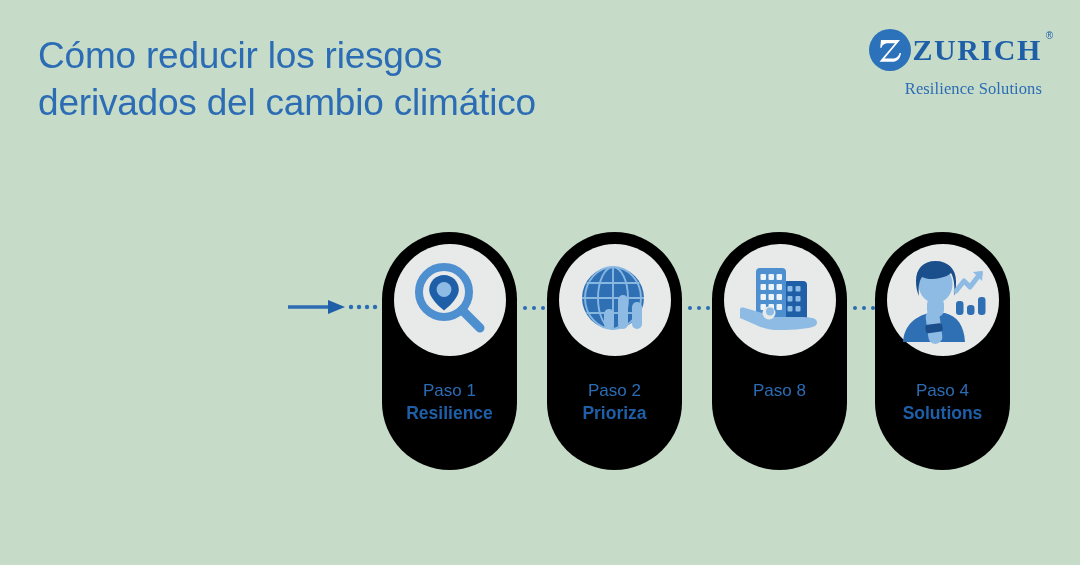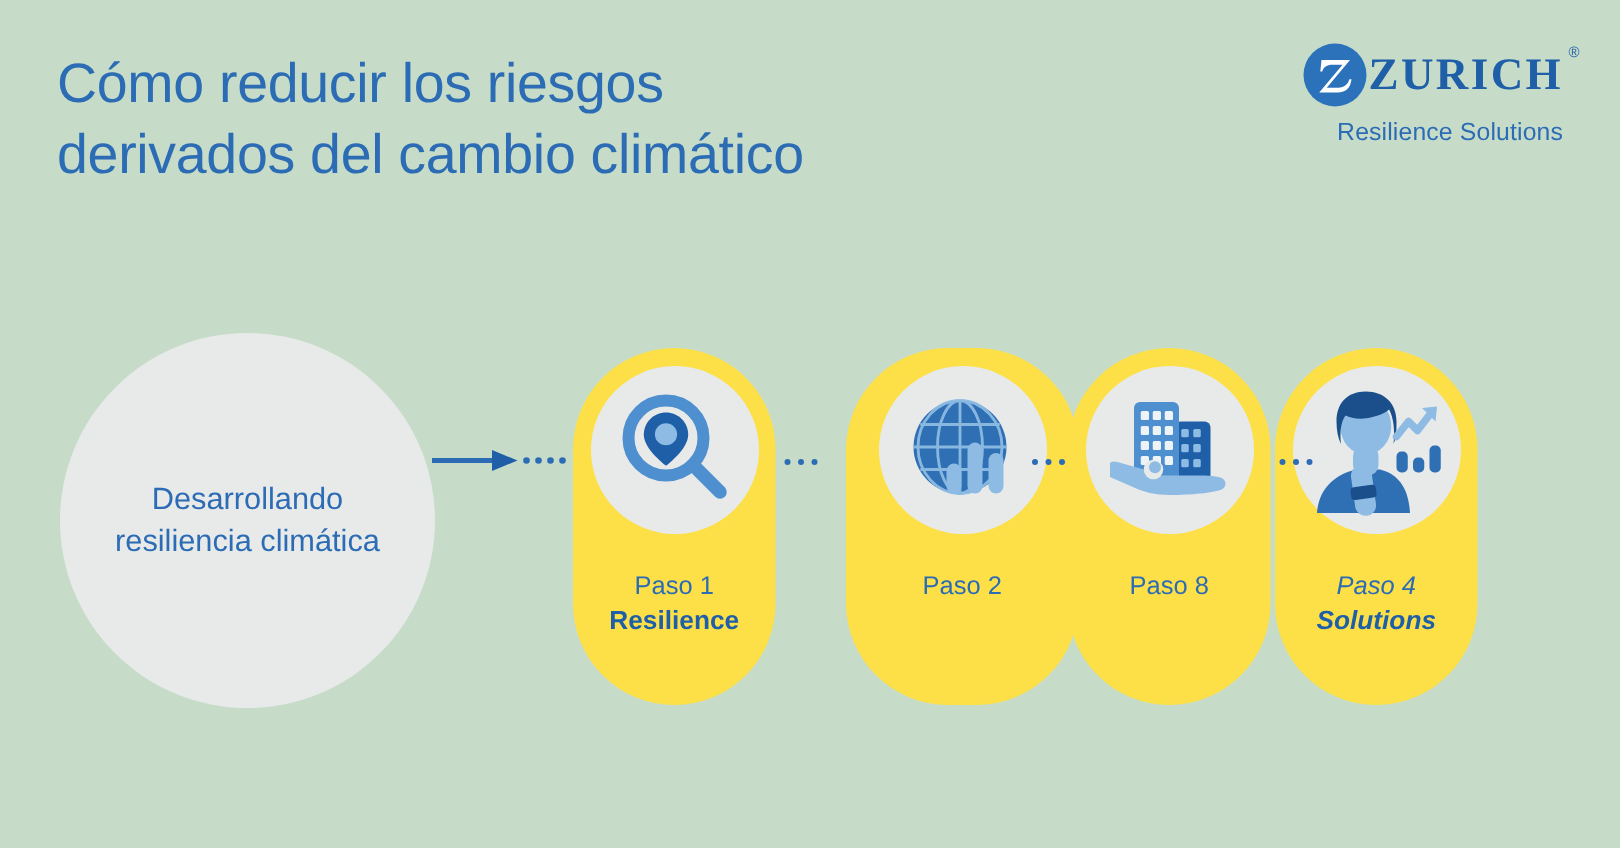--- a/index.html
+++ b/index.html
@@ -68,20 +68,21 @@
     font-weight: 400;
     letter-spacing: 0;
     font-family: "Liberation Sans", sans-serif;
   }
   .logo-tagline {
     margin-top: 7px;
     color: #2c6cb5;
     font-size: 16.5px;
     font-weight: 400;
     letter-spacing: 0.1px;
+    font-family: Liberation Serif, serif;
   }
 
   
   .intro-circle {
     position: absolute;
     left: 40px;
     top: 222px;
     width: 250px;
     height: 250px;
     border-radius: 50%;
@@ -114,26 +115,26 @@
     top: 232px;
     width: 660px;
     height: 238px;
   }
   .capsule {
     position: absolute;
     top: 0;
     width: 135px;
     height: 238px;
     border-radius: 68px;
-    background: #fde047;
+    background: #000000;
   }
   .capsule.c0 { left: 0px; }
-  .capsule.c1 { left: 182px; padding-left: 20px; }
+  .capsule.c1 { left: 165px; }
   .capsule.c2 { left: 330px; }
-  .capsule.c3 { left: 468px; font-style: italic; }
+  .capsule.c3 { left: 493px; }
 
   .icon-disc {
     position: absolute;
     left: 50%;
     transform: translateX(-50%);
     top: 12px;
     width: 112px;
     height: 112px;
     border-radius: 50%;
     background: #e8eaea;
@@ -201,24 +202,20 @@
         </svg>
       </span>
       <span class="logo-word">
         <span>ZURICH</span>
         <span class="logo-reg">®</span>
       </span>
     </div>
     <div class="logo-tagline">Resilience Solutions</div>
   </div>
 
-  <div class="intro-circle">
-    <div class="intro-text">Desarrollando
-resiliencia climática</div>
-  </div>
 
   <div class="arrow-connector">
     <svg width="92" height="18" viewBox="0 0 92 18">
       <line x1="0" y1="9" x2="42" y2="9" stroke="#2c6cb5" stroke-width="3.4"></line>
       <polygon points="40,2 57,9 40,16" fill="#1f5fa8"></polygon>
       <circle cx="63" cy="9" r="2.2" fill="#2c6cb5"></circle>
       <circle cx="71" cy="9" r="2.2" fill="#2c6cb5"></circle>
       <circle cx="79" cy="9" r="2.2" fill="#2c6cb5"></circle>
       <circle cx="87" cy="9" r="2.2" fill="#2c6cb5"></circle>
     </svg>
@@ -257,20 +254,21 @@
           </g>
           <g fill="#8dbbe3">
             <rect x="31" y="51" width="10" height="20" rx="5"></rect>
             <rect x="45" y="37" width="10" height="34" rx="5"></rect>
             <rect x="59" y="44" width="10" height="27" rx="5"></rect>
           </g>
         </svg>
       </div>
       <div class="step-labels">
         <div class="step-num">Paso 2</div>
+        <div class="step-name">Prioriza</div>
       </div>
     </div>
 
     <div class="capsule c2">
       <div class="icon-disc">
         <svg width="88" height="88" viewBox="0 0 88 88">
 
           <rect x="47" y="25" width="24" height="40" rx="4" fill="#1f5fa8"></rect>
           <g fill="#8dbbe3">
             <rect x="51.5" y="30" width="5" height="5.5" rx="1"></rect>

